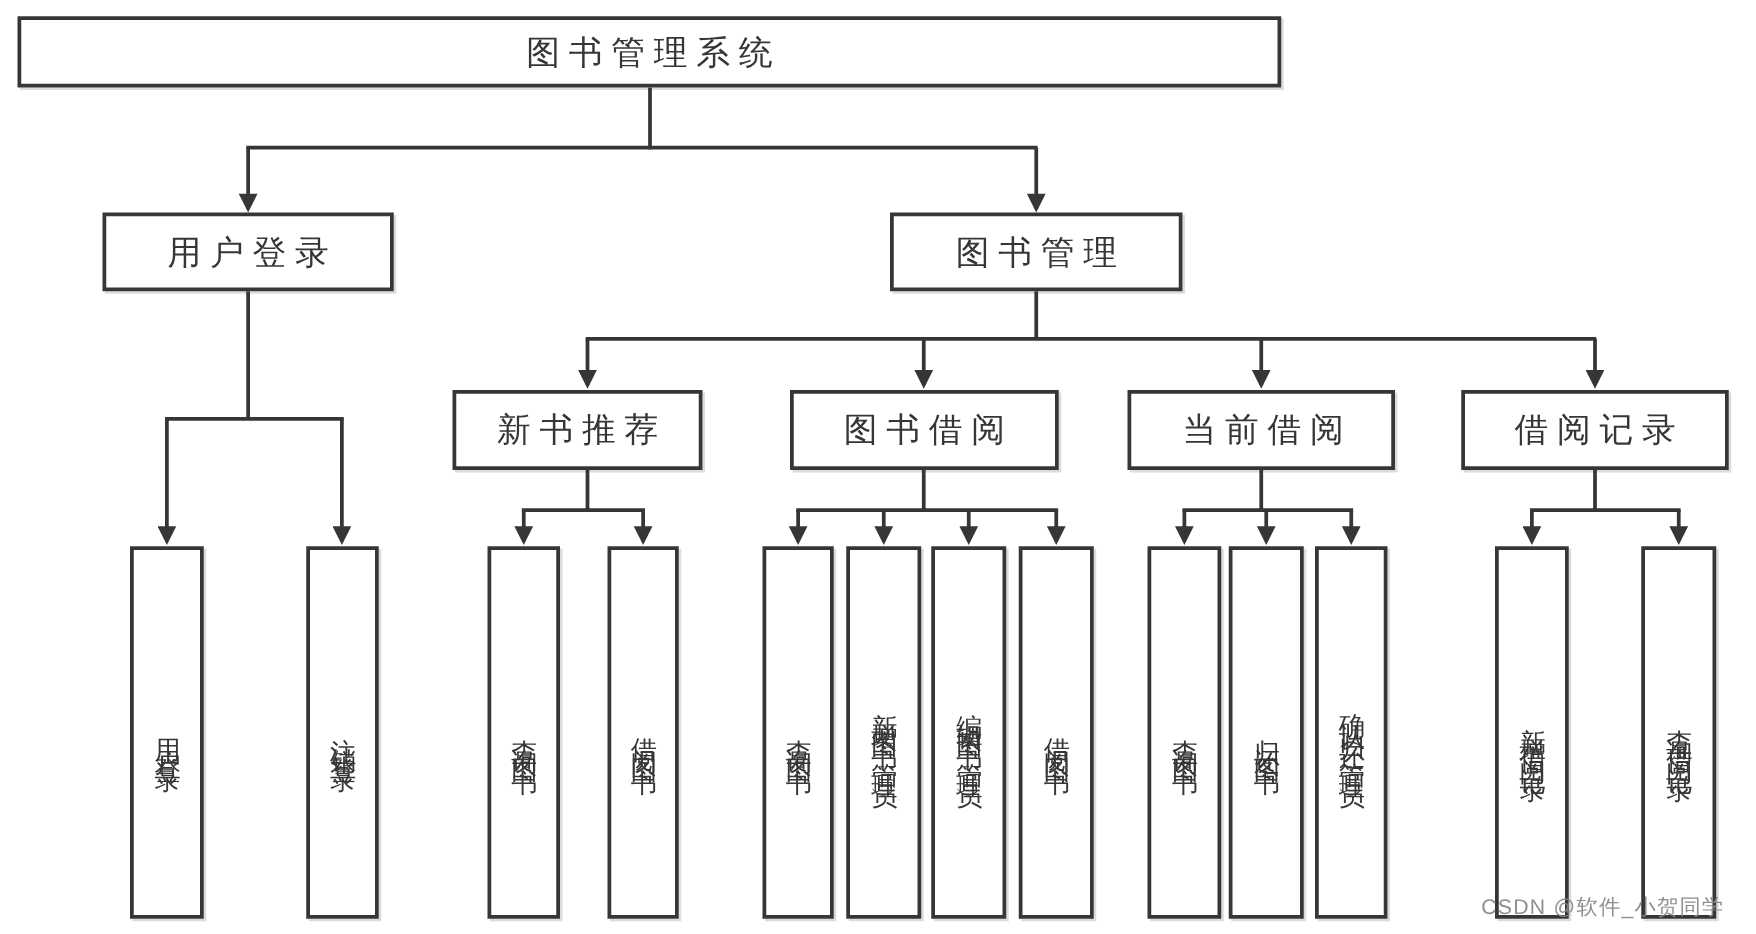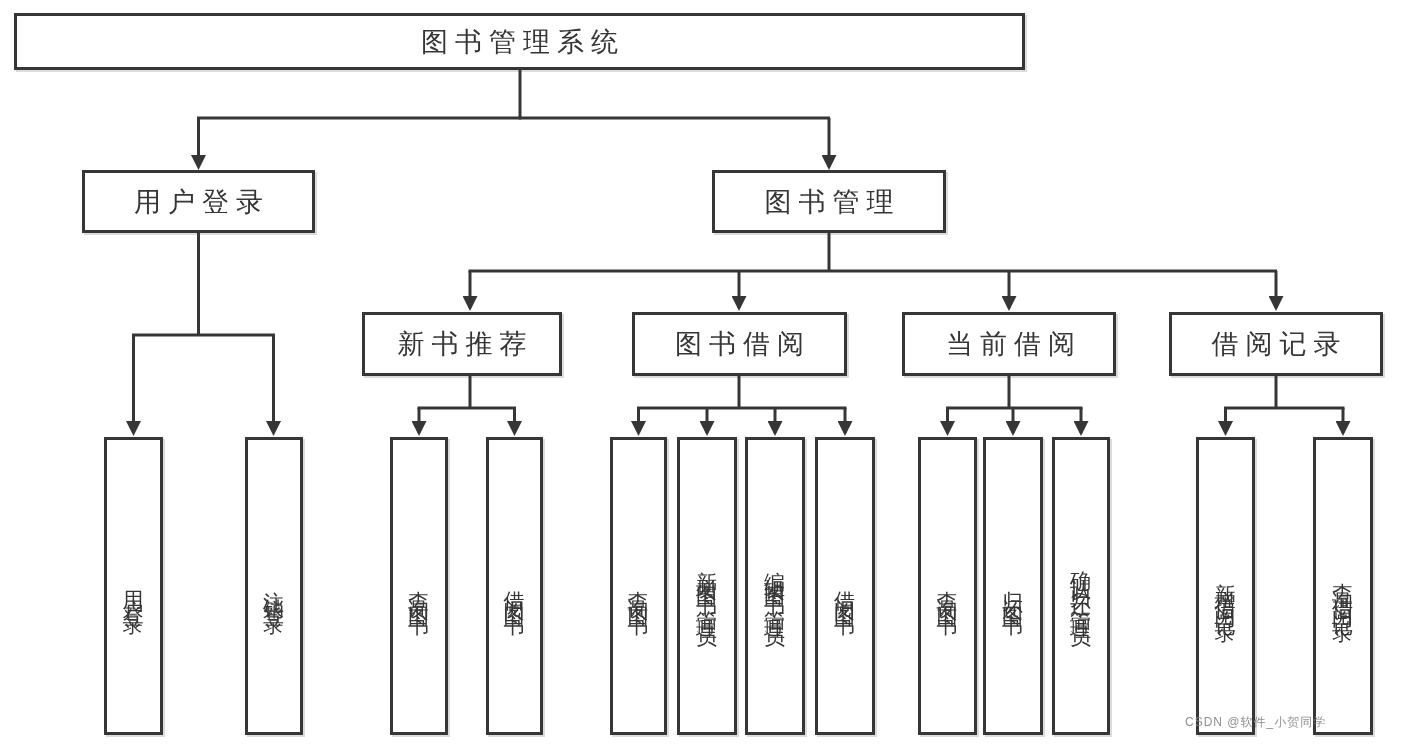--- a/index.html
+++ b/index.html
@@ -13,21 +13,21 @@
     border:3px solid #363636; display:grid; place-items:center;
     box-shadow:2px 2px 0 rgba(60,60,60,0.18);
   }
   .h { font-size:27px; letter-spacing:7px; padding-left:7px; white-space:nowrap; }
   .leaf {
     writing-mode:vertical-rl; text-orientation:mixed;
     font-size:21px; letter-spacing:8px; padding-top:8px; line-height:1;
   }
   .watermark {
     position:absolute; left:1185px; top:714px; z-index:5;
-    font-size:12px; letter-spacing:1px; color:rgba(134,134,134,0.92);
+    font-size:17px; letter-spacing:1px; color:rgba(134,134,134,0.92);
     white-space:nowrap;
   }
 </style>
 </head>
 <body>
 
 <div class="canvas">
 
   <svg class="connectors" width="1405" height="747" viewBox="0 0 1405 747" xmlns="http://www.w3.org/2000/svg">
     <defs>

